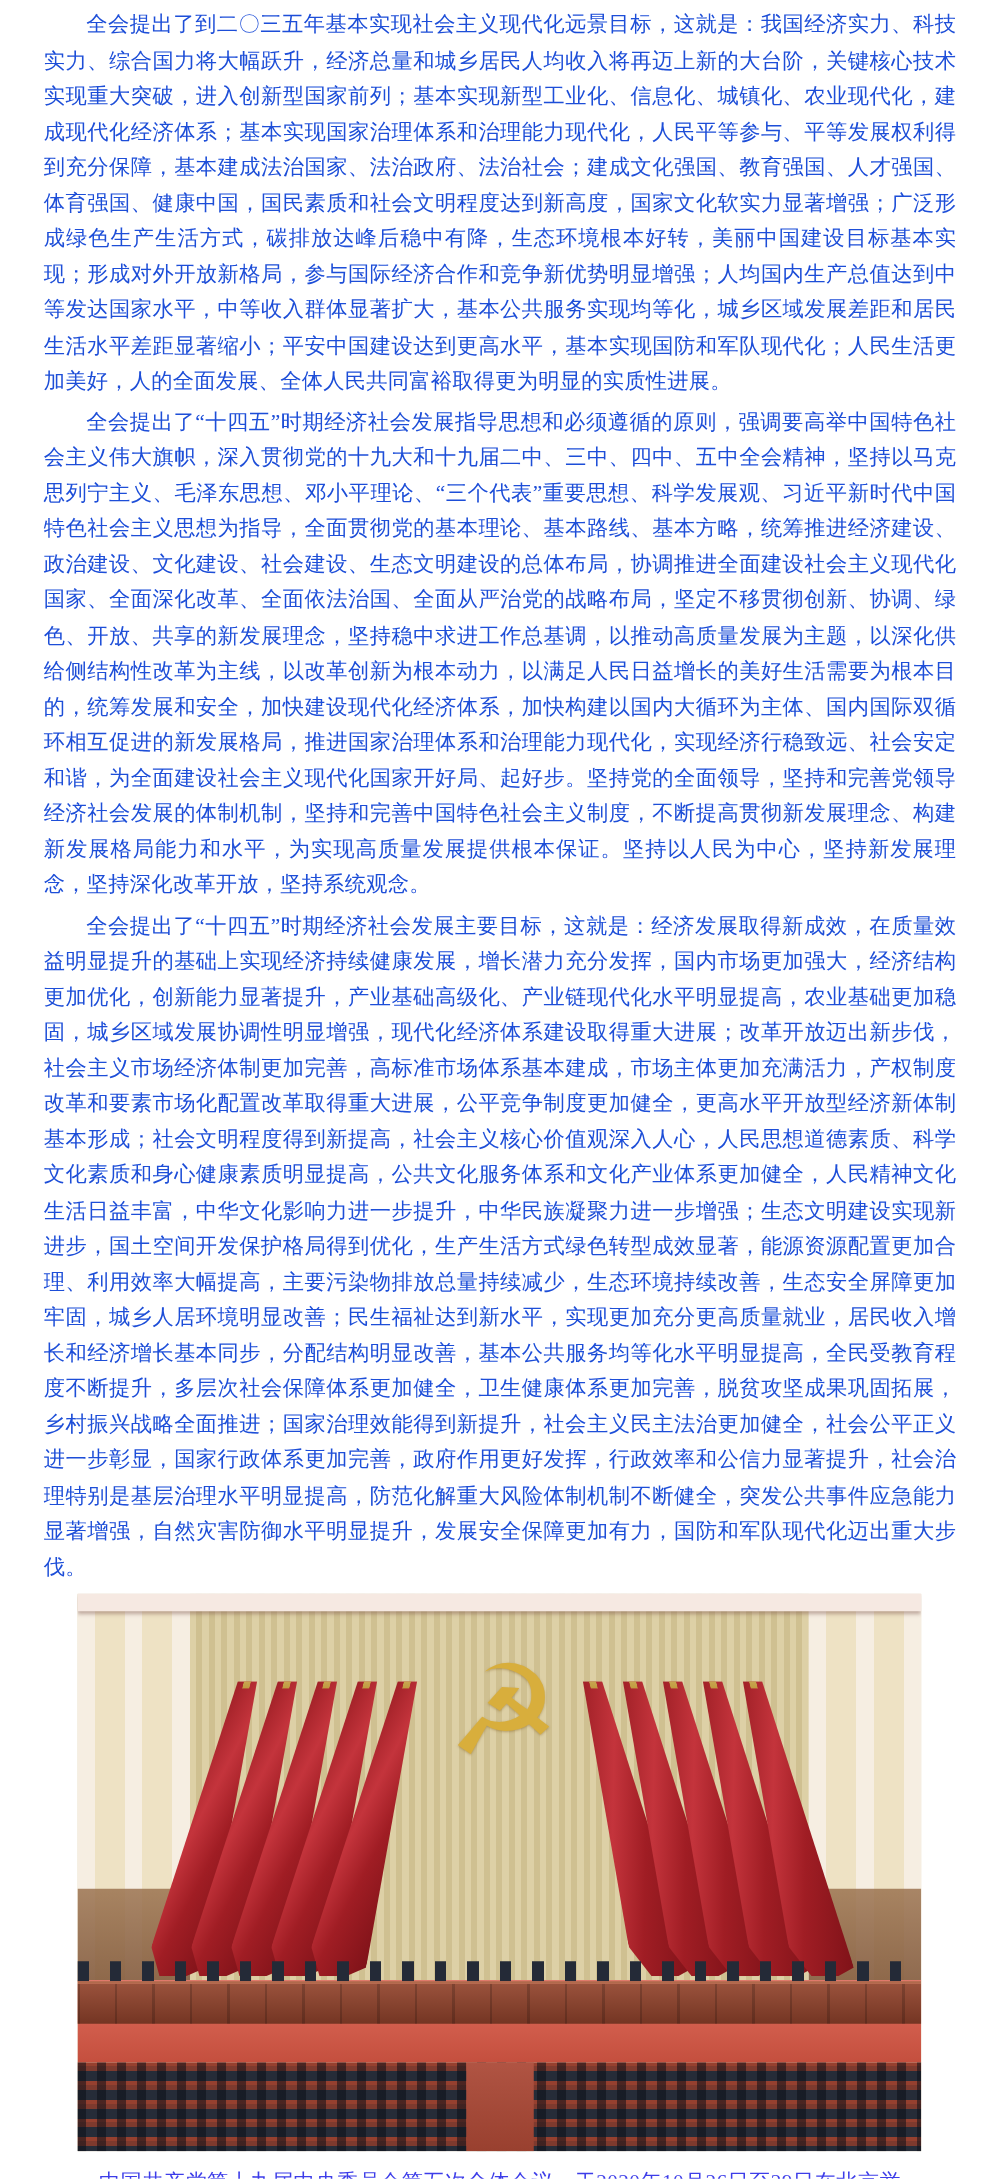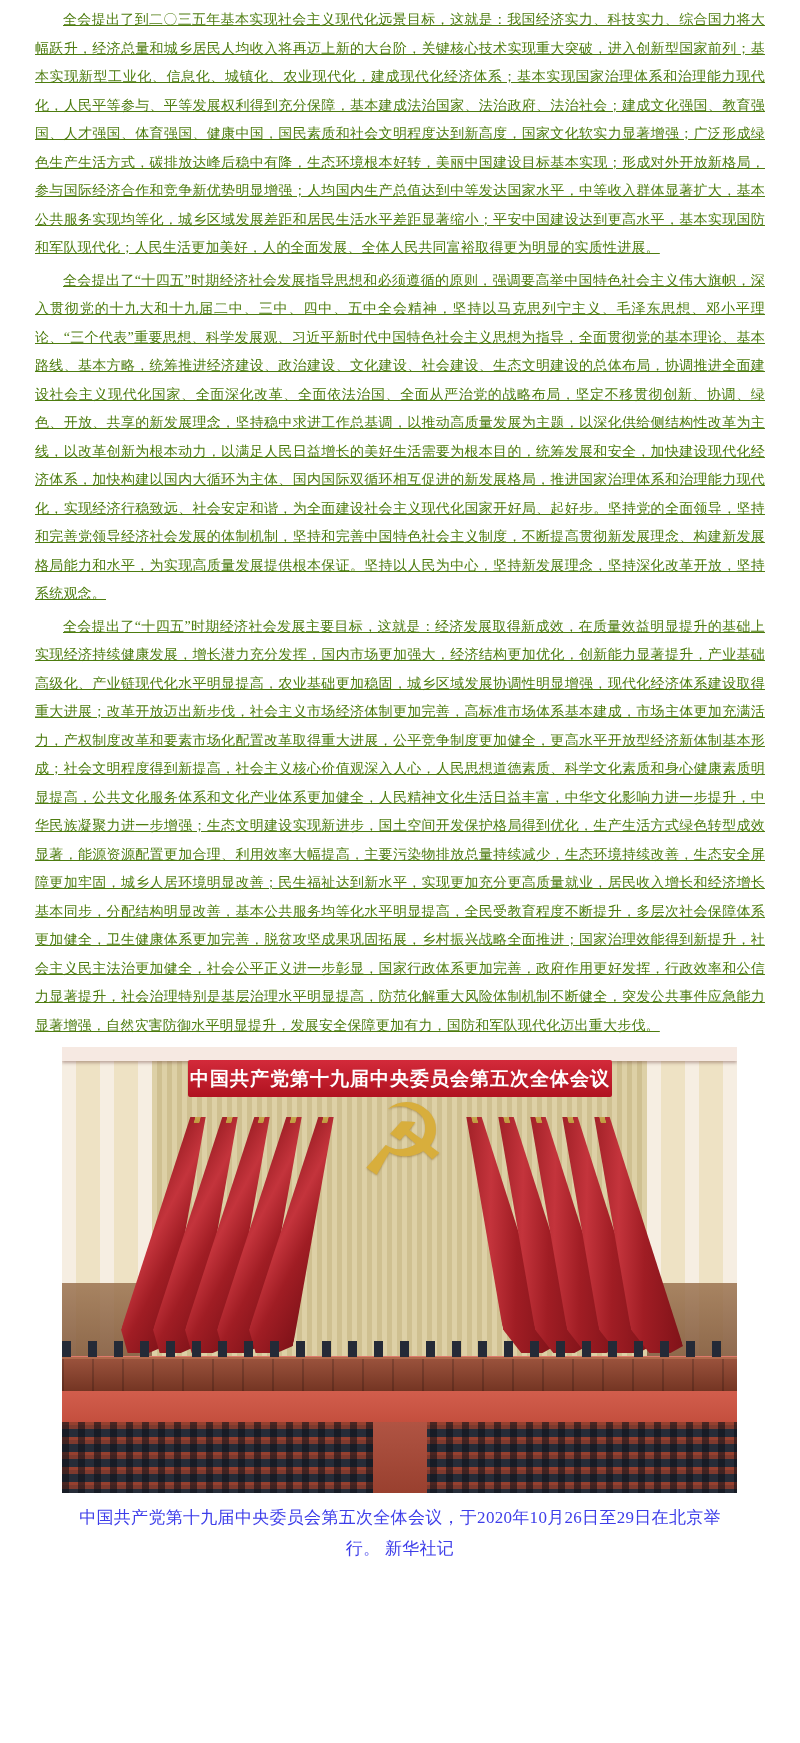--- a/index.html
+++ b/index.html
@@ -3,22 +3,22 @@
 <meta charset="utf-8">
 <style>
   html,body{margin:0;padding:0;}
   body{
     width:800px;height:1743px;overflow:hidden;background:#ffffff;
     font-family:"Liberation Serif","DejaVu Serif",serif;
   }
   .article{padding:6px 35px 0 35px;}
   .article p{
     margin:0 0 4px 0;
-    font-size:14px;line-height:28.5px;color:#4d7c0f;
-    text-indent:2em;text-align:justify;letter-spacing:0.2px;text-decoration:underline;
+    font-size:17px;line-height:28.5px;color:#1d4ed8;
+    text-indent:2em;text-align:justify;letter-spacing:0.2px;
   }
 
   
   .photo{
     position:relative;width:675px;height:446px;margin:7px 0 0 27px;
     overflow:hidden;background:#ece2cc;
   }
   .ph-backdrop{
     position:absolute;left:90px;right:90px;top:0;bottom:136px;
     background:repeating-linear-gradient(90deg,#ddd0a6 0 5px,#cfc091 5px 10px);
@@ -110,21 +110,20 @@
   <p>全会提出了到二〇三五年基本实现社会主义现代化远景目标，这就是：我国经济实力、科技实力、综合国力将大幅跃升，经济总量和城乡居民人均收入将再迈上新的大台阶，关键核心技术实现重大突破，进入创新型国家前列；基本实现新型工业化、信息化、城镇化、农业现代化，建成现代化经济体系；基本实现国家治理体系和治理能力现代化，人民平等参与、平等发展权利得到充分保障，基本建成法治国家、法治政府、法治社会；建成文化强国、教育强国、人才强国、体育强国、健康中国，国民素质和社会文明程度达到新高度，国家文化软实力显著增强；广泛形成绿色生产生活方式，碳排放达峰后稳中有降，生态环境根本好转，美丽中国建设目标基本实现；形成对外开放新格局，参与国际经济合作和竞争新优势明显增强；人均国内生产总值达到中等发达国家水平，中等收入群体显著扩大，基本公共服务实现均等化，城乡区域发展差距和居民生活水平差距显著缩小；平安中国建设达到更高水平，基本实现国防和军队现代化；人民生活更加美好，人的全面发展、全体人民共同富裕取得更为明显的实质性进展。</p>
   <p>全会提出了“十四五”时期经济社会发展指导思想和必须遵循的原则，强调要高举中国特色社会主义伟大旗帜，深入贯彻党的十九大和十九届二中、三中、四中、五中全会精神，坚持以马克思列宁主义、毛泽东思想、邓小平理论、“三个代表”重要思想、科学发展观、习近平新时代中国特色社会主义思想为指导，全面贯彻党的基本理论、基本路线、基本方略，统筹推进经济建设、政治建设、文化建设、社会建设、生态文明建设的总体布局，协调推进全面建设社会主义现代化国家、全面深化改革、全面依法治国、全面从严治党的战略布局，坚定不移贯彻创新、协调、绿色、开放、共享的新发展理念，坚持稳中求进工作总基调，以推动高质量发展为主题，以深化供给侧结构性改革为主线，以改革创新为根本动力，以满足人民日益增长的美好生活需要为根本目的，统筹发展和安全，加快建设现代化经济体系，加快构建以国内大循环为主体、国内国际双循环相互促进的新发展格局，推进国家治理体系和治理能力现代化，实现经济行稳致远、社会安定和谐，为全面建设社会主义现代化国家开好局、起好步。坚持党的全面领导，坚持和完善党领导经济社会发展的体制机制，坚持和完善中国特色社会主义制度，不断提高贯彻新发展理念、构建新发展格局能力和水平，为实现高质量发展提供根本保证。坚持以人民为中心，坚持新发展理念，坚持深化改革开放，坚持系统观念。</p>
   <p>全会提出了“十四五”时期经济社会发展主要目标，这就是：经济发展取得新成效，在质量效益明显提升的基础上实现经济持续健康发展，增长潜力充分发挥，国内市场更加强大，经济结构更加优化，创新能力显著提升，产业基础高级化、产业链现代化水平明显提高，农业基础更加稳固，城乡区域发展协调性明显增强，现代化经济体系建设取得重大进展；改革开放迈出新步伐，社会主义市场经济体制更加完善，高标准市场体系基本建成，市场主体更加充满活力，产权制度改革和要素市场化配置改革取得重大进展，公平竞争制度更加健全，更高水平开放型经济新体制基本形成；社会文明程度得到新提高，社会主义核心价值观深入人心，人民思想道德素质、科学文化素质和身心健康素质明显提高，公共文化服务体系和文化产业体系更加健全，人民精神文化生活日益丰富，中华文化影响力进一步提升，中华民族凝聚力进一步增强；生态文明建设实现新进步，国土空间开发保护格局得到优化，生产生活方式绿色转型成效显著，能源资源配置更加合理、利用效率大幅提高，主要污染物排放总量持续减少，生态环境持续改善，生态安全屏障更加牢固，城乡人居环境明显改善；民生福祉达到新水平，实现更加充分更高质量就业，居民收入增长和经济增长基本同步，分配结构明显改善，基本公共服务均等化水平明显提高，全民受教育程度不断提升，多层次社会保障体系更加健全，卫生健康体系更加完善，脱贫攻坚成果巩固拓展，乡村振兴战略全面推进；国家治理效能得到新提升，社会主义民主法治更加健全，社会公平正义进一步彰显，国家行政体系更加完善，政府作用更好发挥，行政效率和公信力显著提升，社会治理特别是基层治理水平明显提高，防范化解重大风险体制机制不断健全，突发公共事件应急能力显著增强，自然灾害防御水平明显提升，发展安全保障更加有力，国防和军队现代化迈出重大步伐。</p>
 
   <figure class="photo">
     <div class="ph-backdrop"></div>
     <div class="ph-wall left"></div>
     <div class="ph-wall right"></div>
     <div class="ph-cornice"></div>
     <div class="ph-emblem">☭</div>
-    <div class="ph-banner">中国共产党第十九届中央委员会第五次全体会议</div>
     <div class="flags left">
       <i class="flag"></i>
         <i class="flag"></i>
         <i class="flag"></i>
         <i class="flag"></i>
         <i class="flag"></i>
     </div>
     <div class="flags right">
       <i class="flag"></i>
         <i class="flag"></i>

